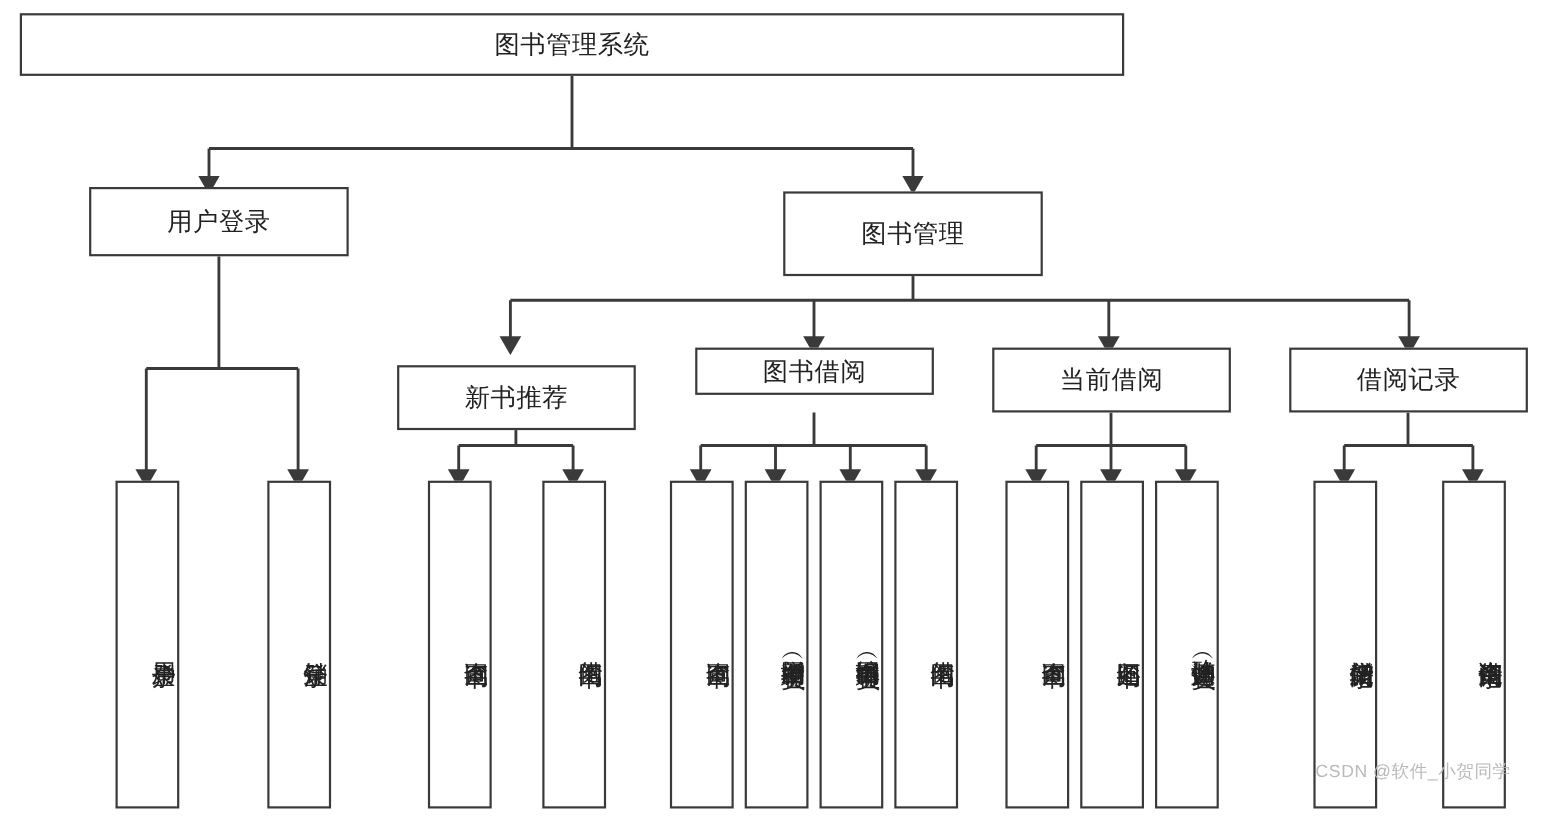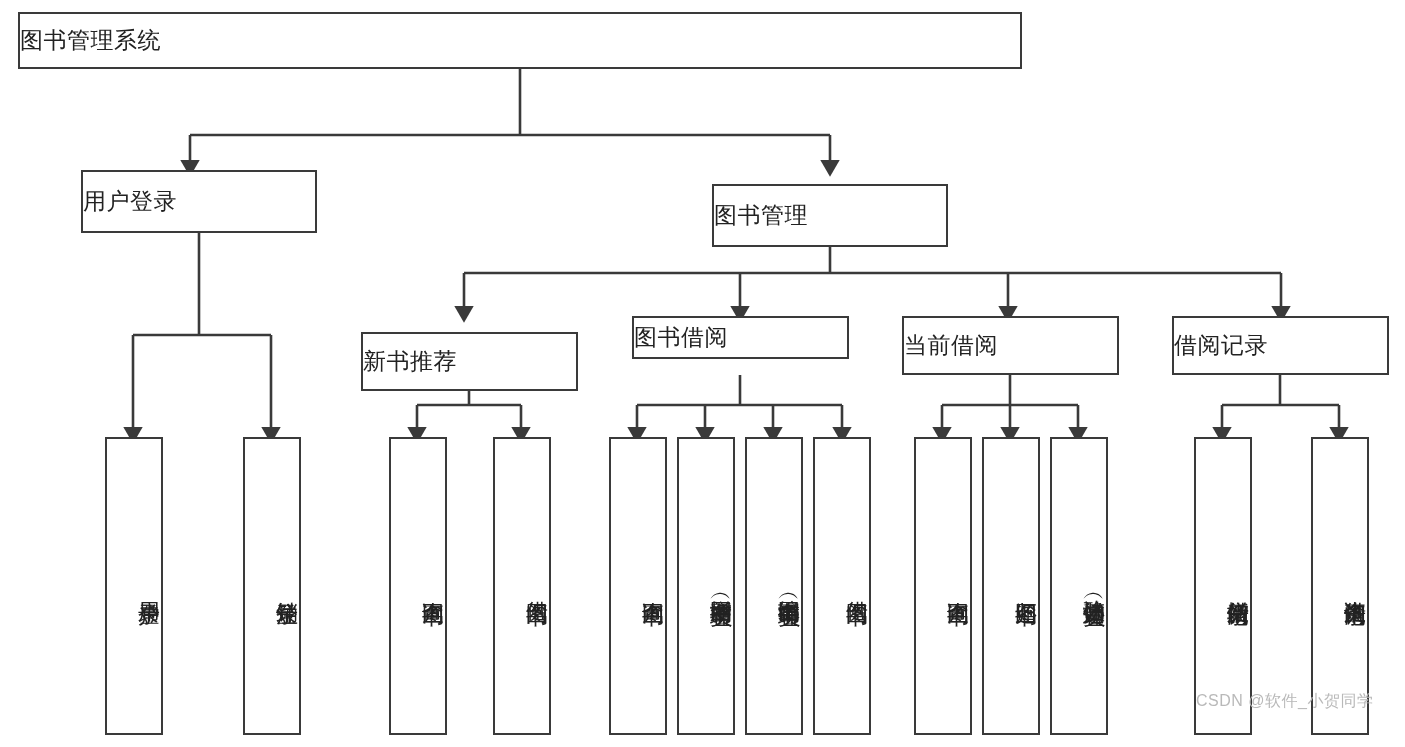--- a/index.html
+++ b/index.html
@@ -25,20 +25,21 @@
     height: 747px;
     pointer-events: none;
   }
   .node {
     position: absolute;
     box-sizing: border-box;
     background: #ffffff;
     border: 2.4px solid #3a3a3a;
     display: flex;
     align-items: center;
+    justify-content: center;
     color: #222222;
     line-height: 1.12;
     text-align: center;
   }
   .node.horiz {
     font-size: 23px;
     letter-spacing: 0.5px;
   }
   .node.vert {
     writing-mode: vertical-rl;
@@ -118,21 +119,21 @@
     </g>
   </svg>
 
   <div class="node horiz" style="left:18px; top:12px; width:1004px; height:57px;">
     <span>图书管理系统</span>
   </div>
 
   <div class="node horiz" style="left:81px; top:170px; width:236px; height:63px;">
     <span>用户登录</span>
   </div>
-  <div class="node horiz" style="left:712px; top:184px; width:236px; height:63px;">
+  <div class="node horiz" style="left:712px; top:174px; width:236px; height:77px;">
     <span>图书管理</span>
   </div>
 
   <div class="node horiz" style="left:361px; top:332px; width:217px; height:59px;">
     <span>新书推荐</span>
   </div>
   <div class="node horiz" style="left:632px; top:316px; width:217px; height:43px;">
     <span>图书借阅</span>
   </div>
   <div class="node horiz" style="left:902px; top:316px; width:217px; height:59px;">

